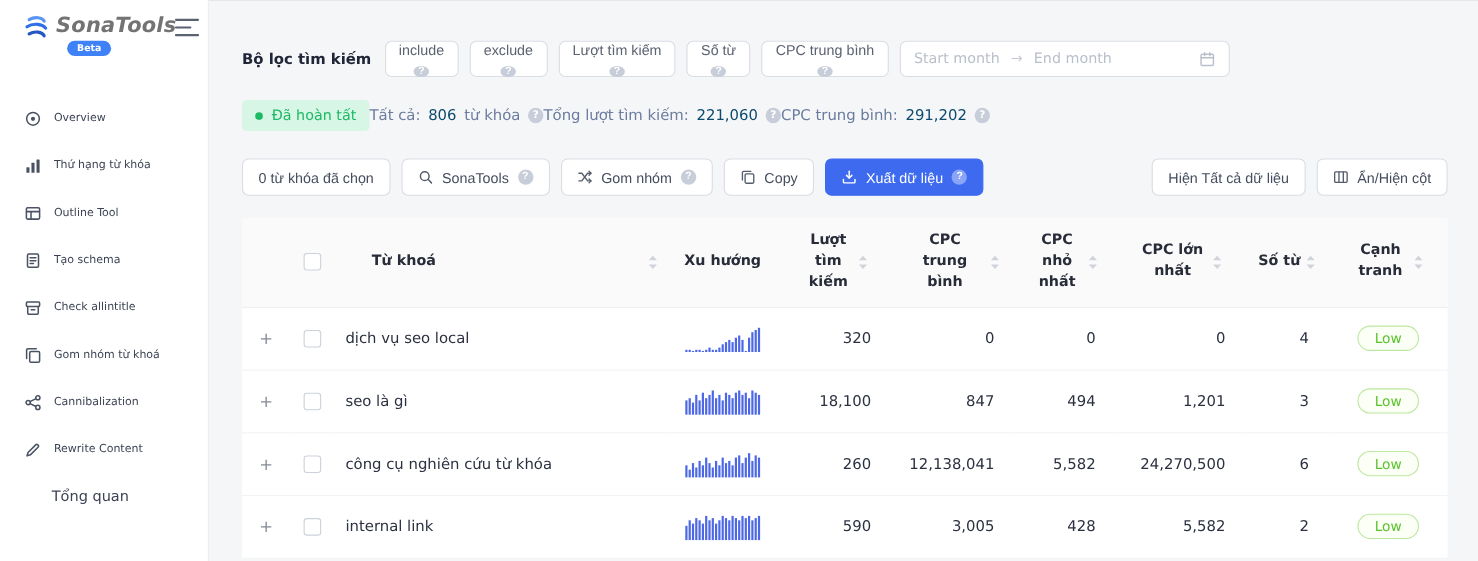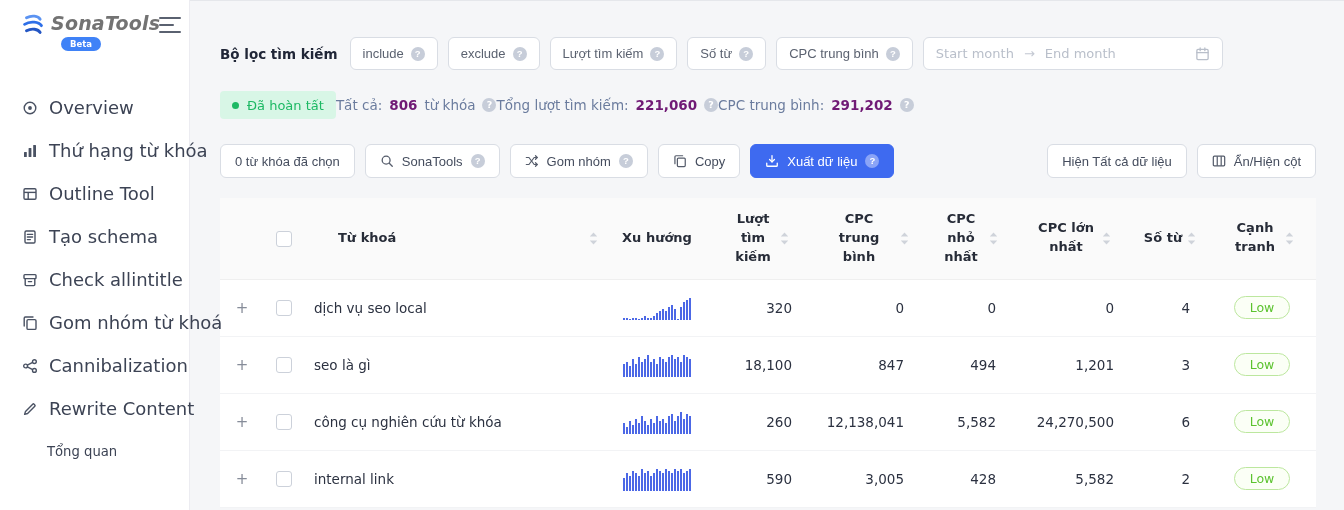--- a/index.html
+++ b/index.html
@@ -10,42 +10,42 @@
   
   .sidebar { width:190px; flex:0 0 190px; background:#fff; border-right:1px solid #ececf1; position:relative; }
   .logo-row { padding:12px 14px 0 20px; height:58px; }
   .logo-wrap { display:flex; align-items:flex-start; gap:5px; }
   .logo-text { font-size:19px; font-weight:700; color:#737373; letter-spacing:.2px; line-height:1.2;font-style:italic; }
   .beta-badge { display:inline-block; background:#3f82f7; color:#fff; font-size:8.5px; font-weight:700; padding:2px 9px; border-radius:8px; margin:2px 0 12px 10px; }
   .menu-toggle { position:absolute; top:17px; right:8px; width:22px; height:16px; display:flex; flex-direction:column; justify-content:space-between; cursor:pointer; }
   .menu-toggle span { display:block; height:2px; background:#5a6170; border-radius:1px; }
   .menu-toggle span:nth-child(2){ width:70%; }
   .nav { margin-top:28px; }
-  .nav-item { display:flex; align-items:center; gap:11px; padding:0 12px 0 22px; height:43px; color:#3c4354; font-size:18px; cursor:pointer; white-space:nowrap; }
+  .nav-item { display:flex; align-items:center; gap:11px; padding:0 12px 0 22px; height:43px; color:#3c4354; font-size:10px; cursor:pointer; white-space:nowrap; }
   .nav-item svg { flex:0 0 16px; }
   .nav-item.active { background:#edf2fe; color:#3a63f0; font-weight:600; }
   .chevron { margin-left:auto; }
   .nav-sub { padding-left:47px; height:42px; display:flex; align-items:center; color:#3c4354; font-size:13.2px; cursor:pointer; }
 
   
   .main { flex:1; background:#f5f6f8; border-top:1px solid #e5e7eb; padding:0 28px 0 30px; overflow:hidden; }
 
   .filter-row { display:flex; align-items:center; gap:10px; margin-top:36px; }
   .filter-label { font-weight:700; color:#202637; font-size:13.5px; white-space:nowrap; margin-right:2px; }
-  .chip { display:inline-flex; align-items:center; gap:7px; background:#fff; border:1px solid #d9dde4; border-radius:6px; padding:0 12px; height:33px; color:#5b6270; font-size:13px; cursor:pointer; white-space:nowrap; }
+  .chip { display:inline-flex; align-items:center; gap:7px; background:#fff; border:1px solid #d9dde4; border-radius:6px; padding:0 12px; height:33px; color:#5b6270; font-size:13px; cursor:pointer; white-space:nowrap;flex-direction:column; }
   .qicon { width:14px; height:14px; min-width:14px; border-radius:50%; background:#c7cdd9; color:#fff; font-size:9.5px; font-weight:700; display:inline-flex; align-items:center; justify-content:center; line-height:1; }
   .date-range { display:flex; align-items:center; background:#fff; border:1px solid #d9dde4; border-radius:6px; height:33px; padding:0 12px; width:300px; color:#b9bfca; font-size:13px; cursor:text; }
   .date-range .arrow { color:#c3c8d2; margin:0 10px; }
   .date-range .ph2 { flex:1; }
 
   .status-row { display:flex; align-items:center; margin-top:21px; }
   .done-badge { display:inline-flex; align-items:center; gap:8px; background:#d8f6e6; color:#1db964; border-radius:4px; padding:0 12px; height:28px; font-size:13px; }
   .done-badge .dot { width:7px; height:7px; border-radius:50%; background:#1db964; }
   .stat { display:inline-flex; align-items:center; gap:7px; color:#6b7c9e; font-size:13.5px; }
-  .stat .val { color:#701a75; font-weight:700; }
+  .stat .val { color:#0c4a6e; font-weight:400; }
 
   .toolbar-row { display:flex; align-items:center; gap:10px; margin-top:25px; }
   .btn { display:inline-flex; align-items:center; gap:8px; background:#fff; border:1px solid #d9dde4; border-radius:6px; height:34px; padding:0 14px; font-size:13px; color:#454d5e; cursor:pointer; white-space:nowrap; }
   .btn-primary { background:#3e6af0; border-color:#3e6af0; color:#fff; }
   .btn-primary .qicon { background:#8aa4f7; }
   .toolbar-spacer { flex:1; }
 
   .table-card { background:#fff; border-radius:6px 6px 0 0; margin-top:20px; }
   table { width:100%; border-collapse:collapse; table-layout:fixed; }
   thead th { background:#fafafa; font-weight:600; color:#272c38; font-size:13px; padding:12px 6px; border-bottom:1px solid #efefef; vertical-align:middle; }

